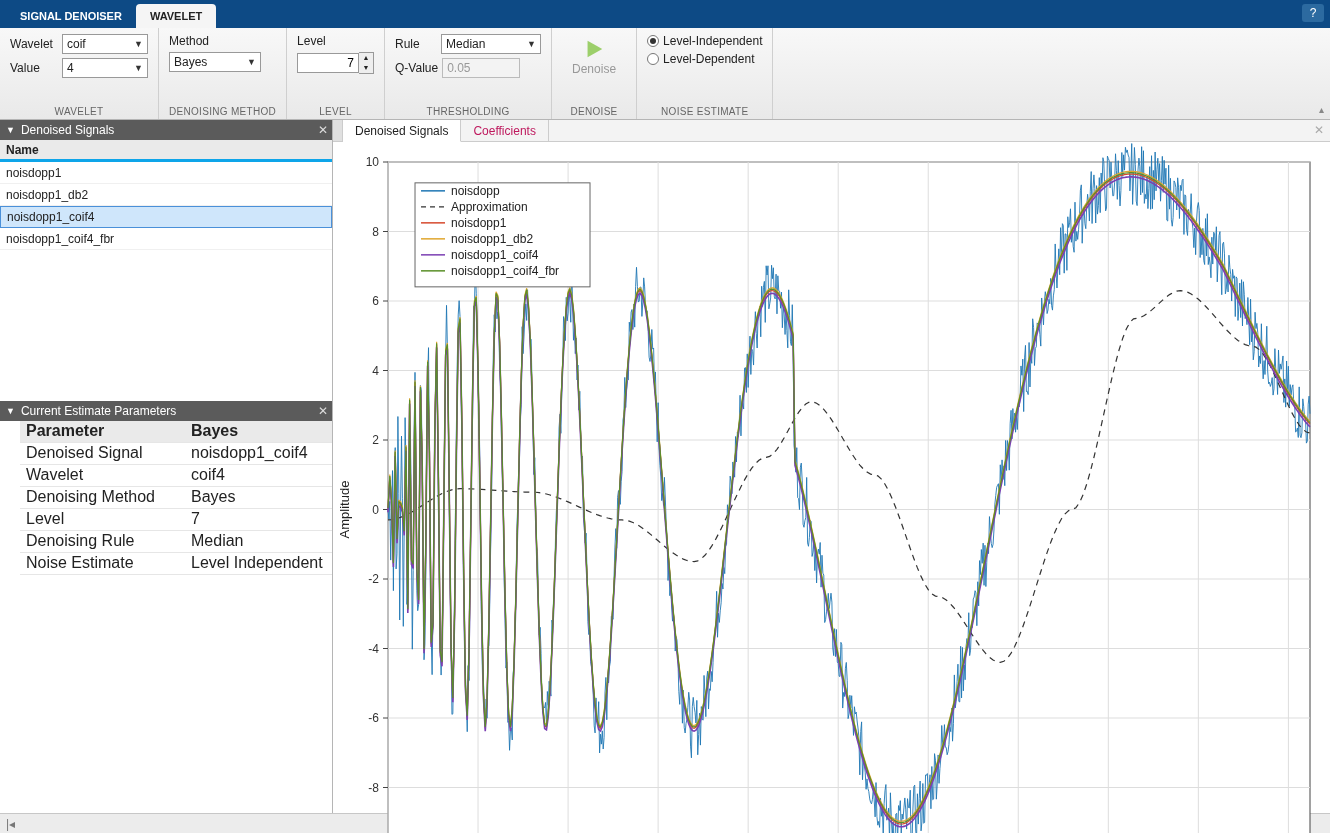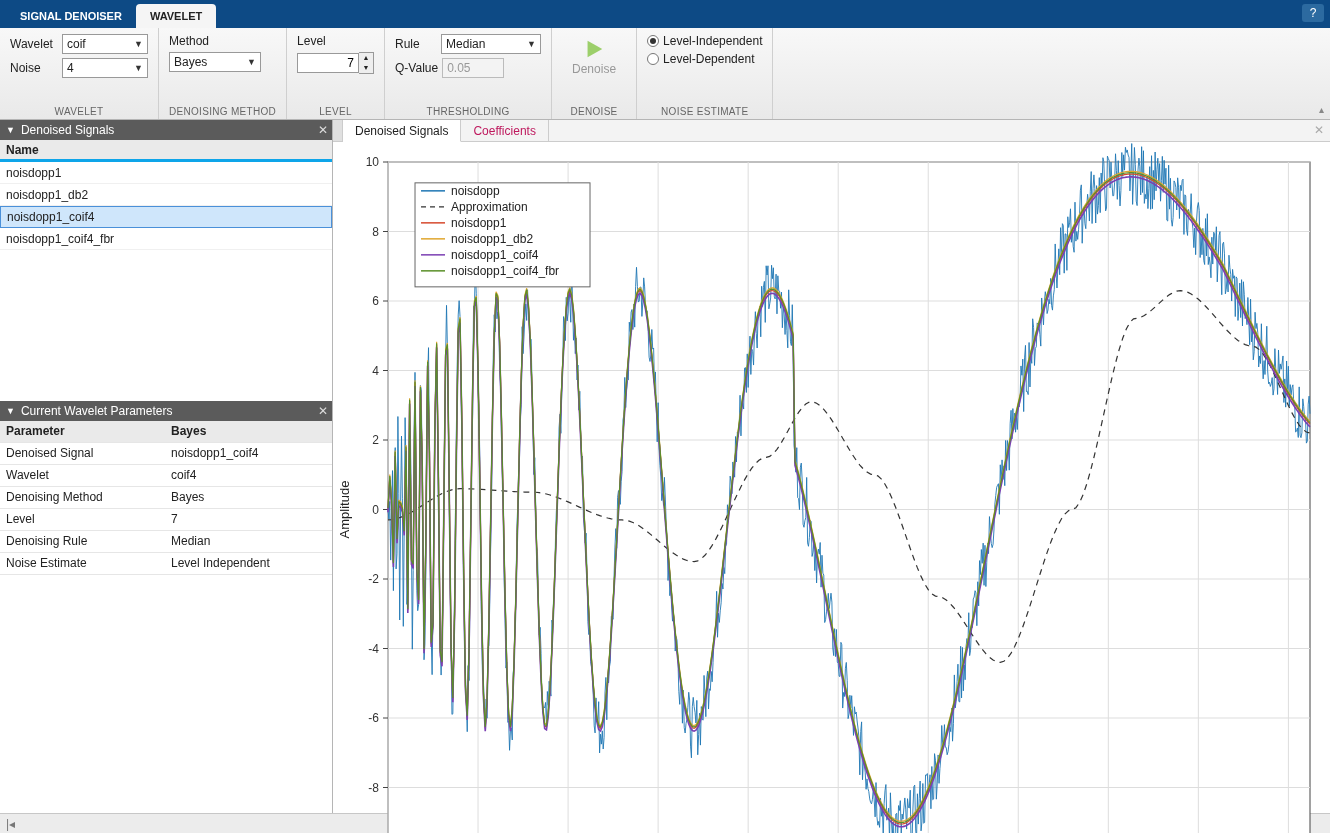--- a/index.html
+++ b/index.html
@@ -17,41 +17,41 @@
   .ts-group-body { display: flex; flex-direction: column; gap: 4px; }
   .ts-row { display: flex; align-items: center; gap: 4px; }
   .ts-label { font-size: 12px; min-width: 48px; }
   .ts-group-title { text-align: center; font-size: 10px; color: #666; letter-spacing: 0.3px; padding-top: 2px; }
   .dropdown { border: 1px solid #999; background: #fff; height: 20px; font-size: 12px; padding: 0 4px; display: flex; align-items: center; justify-content: space-between; gap: 24px; cursor: pointer; }
   .dropdown .caret { font-size: 9px; color: #333; }
   .spin { display: flex; align-items: center; }
   .spin input { width: 62px; height: 20px; border: 1px solid #999; text-align: right; padding-right: 4px; font-size: 12px; }
   .spin .arrows { display: flex; flex-direction: column; border: 1px solid #999; border-left: none; }
   .spin .arrows span { width: 14px; height: 10px; font-size: 7px; text-align: center; line-height: 9px; background: #eee; cursor: pointer; }
-  .textfield { border: 1px solid #bbb; background: #f3f3f3; color: #999; height: 20px; width: 62px; padding: 0 4px; font-size: 12px; }
+  .textfield { border: 1px solid #bbb; background: #f3f3f3; color: #999; height: 20px; width: 78px; padding: 0 4px; font-size: 12px; }
   .radio { width: 12px; height: 12px; border: 1px solid #777; border-radius: 50%; display: inline-flex; align-items: center; justify-content: center; background:#fff; }
   .radio.checked::after { content: ""; width: 6px; height: 6px; background: #333; border-radius: 50%; }
   .denoise-btn { display: flex; flex-direction: column; align-items: center; justify-content: center; padding: 4px 10px; color: #999; gap: 2px; }
   .denoise-btn svg { width: 22px; height: 22px; }
   .toolstrip-spacer { flex: 1; border-right: none; position: relative; }
   .toolstrip-spacer .collapse-hint { position: absolute; right: 6px; bottom: 4px; color: #888; font-size: 10px; }
 
   
   .main { flex: 1; display: flex; min-height: 0; }
   .left { width: 333px; display: flex; flex-direction: column; border-right: 1px solid #b5b5b5; background: #f3f3f3; }
   .panel-header { background: #5b5b5b; color: #fff; font-size: 12px; height: 20px; display: flex; align-items: center; padding: 0 6px; gap: 6px; position: relative; }
   .panel-header .chev { font-size: 9px; }
   .panel-header .gear { position: absolute; right: 4px; top: 3px; color: #ddd; font-size: 12px; cursor: pointer; }
   .col-header { background: #eaeaea; border-bottom: 3px solid #0ea5e9; height: 22px; display: flex; align-items: center; font-weight: bold; font-size: 12px; }
   .col-header .c { padding: 0 6px; }
   .list { flex: 1; background: #fff; overflow: auto; }
   .list-row { height: 22px; display: flex; align-items: center; padding: 0 6px; border-bottom: 1px solid #f0f0f0; cursor: pointer; font-size: 12px; }
   .list-row.selected { background: #cfe6fb; border: 1px solid #4a90d9; }
   .param-table { background: #fff; }
-  .param-row { display: flex; border-bottom: 1px solid #e6e6e6; height: 22px; align-items: center; font-size: 12px; }
+  .param-row { display: flex; border-bottom: 1px solid #e6e6e6; height: 22px; align-items: center; font-size: 16px; margin-left: 20px; }
   .param-row .pk { width: 165px; padding-left: 6px; }
   .param-row .pv { flex: 1; padding-left: 6px; }
   .param-header { background: #eaeaea; font-weight: bold; }
 
   .right { flex: 1; display: flex; flex-direction: column; background: #fff; }
   .plot-tabs { height: 22px; border-bottom: 1px solid #ccc; display: flex; background: #f3f3f3; position: relative; }
   .plot-tabs .ptab { padding: 4px 12px; font-size: 12px; color: #be185d; border-right: 1px solid #ccc; cursor: pointer; }
   .plot-tabs .ptab.active { background: #fff; color: #222; border-bottom: 1px solid #fff; margin-bottom: -1px; }
   .plot-tabs .blank-lead { width: 10px; background: #e0e0e0; border-right: 1px solid #ccc; }
   .plot-tabs .gear { position: absolute; right: 6px; top: 3px; color: #aaa; font-size: 12px; cursor: pointer; }
@@ -73,21 +73,21 @@
   <div class="ts-group">
     <div class="ts-group-body">
       <div class="ts-row">
         <span class="ts-label">Wavelet</span>
         <div class="dropdown" style="width:86px">
           <span>coif</span>
             <span class="caret">▼</span>
         </div>
       </div>
       <div class="ts-row">
-        <span class="ts-label">Noise</span>
+        <span class="ts-label">Value</span>
         <div class="dropdown" style="width:86px">
           <span>4</span>
             <span class="caret">▼</span>
         </div>
       </div>
     </div>
     <div class="ts-group-title">WAVELET</div>
   </div>
 
   <div class="ts-group">
@@ -183,21 +183,21 @@
     </div>
     <div class="list" id="signal-list">
         <div class="list-row">noisdopp1</div>
         <div class="list-row">noisdopp1_db2</div>
         <div class="list-row selected">noisdopp1_coif4</div>
         <div class="list-row">noisdopp1_coif4_fbr</div>
       </div>
 
     <div class="panel-header">
       <span class="chev">▼</span>
-      <span>Current Wavelet Parameters</span>
+      <span>Current Estimate Parameters</span>
       <span class="gear">✕</span>
     </div>
     <div class="param-table">
       <div class="param-row param-header">
         <div class="pk">Parameter</div>
         <div class="pv">Bayes</div>
       </div>
       <div id="param-rows">
           <div class="param-row">
             <div class="pk">Denoised Signal</div>

